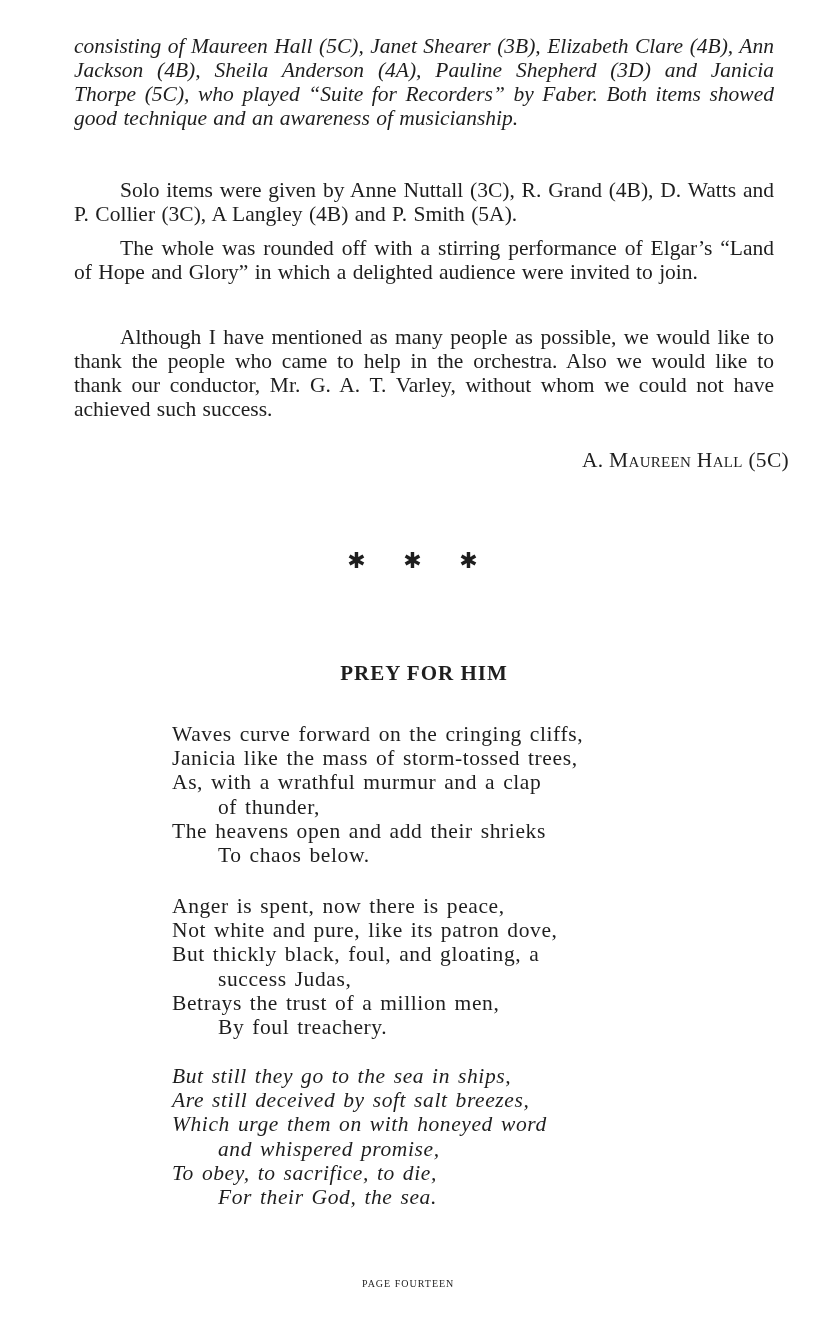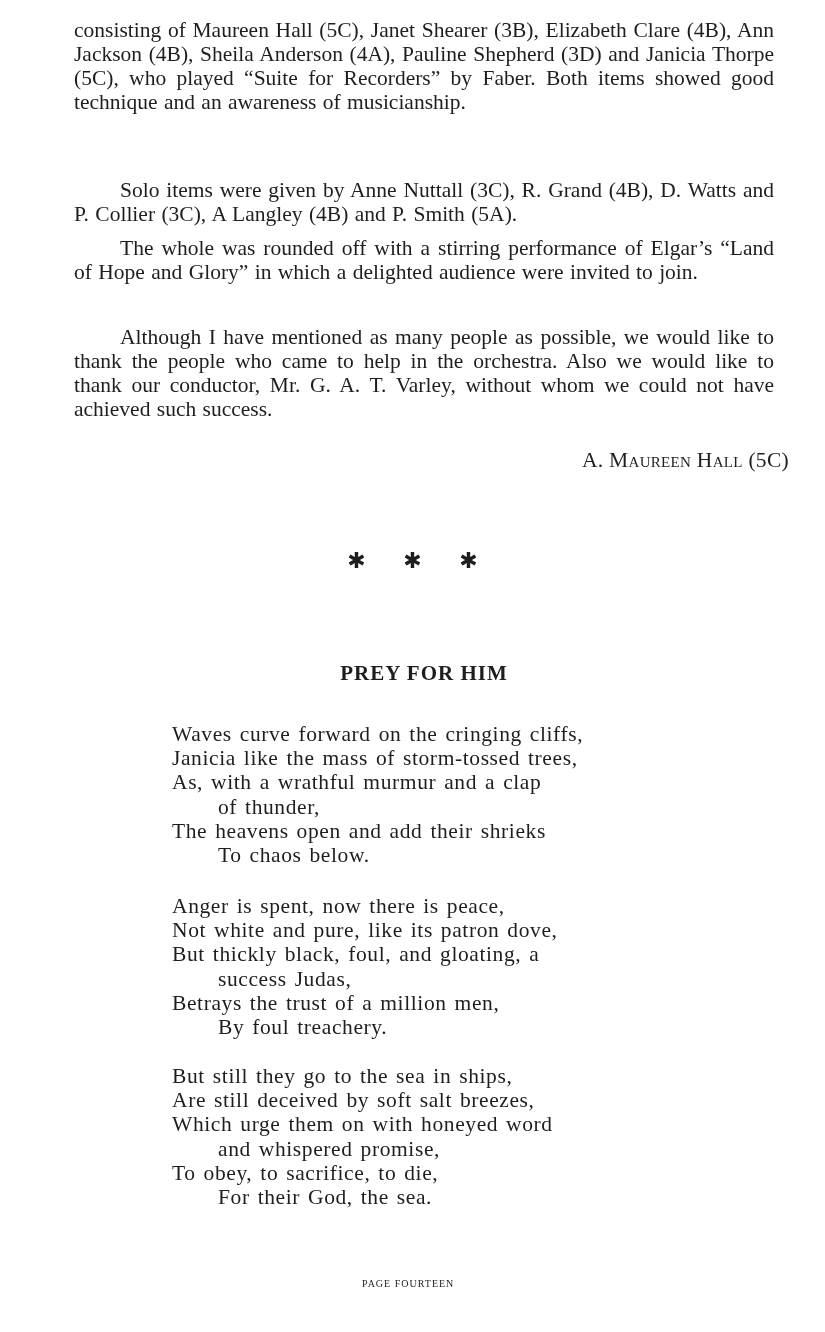--- a/index.html
+++ b/index.html
@@ -8,21 +8,21 @@
     font-family: "Liberation Serif", "DejaVu Serif", serif;
     color: #1e1e1e;
   }
   .page { position: absolute; left: 0; top: 0; width: 825px; height: 1332px; }
   .prose {
     position: absolute; left: 74px; width: 700px;
     font-size: 21.5px; line-height: 24px; text-align: justify;
     word-spacing: 1px;
   }
   .prose p { margin: 0; }
-  .p1 { top: 18px; }
+  .p1 { top: 34px; font-style: italic; }
   .p2 { top: 178px; text-indent: 46px; }
   .p3 { top: 236px; text-indent: 46px; }
   .p4 { top: 325px; text-indent: 46px; }
   .signature {
     position: absolute; right: 36px; font-size: 21.5px; line-height: 24px;
     font-variant: small-caps; letter-spacing: 0.3px;
   }
   .sig1 { top: 448px; }
   .sig2 { top: 1228px; }
   .stars {
@@ -33,21 +33,21 @@
   .poem-title {
     position: absolute; top: 661px; left: 0; width: 848px; text-align: center;
     font-weight: bold; font-size: 21px; letter-spacing: 1px;
   }
   .poem {
     position: absolute; left: 172px; width: 470px;
     font-size: 21.5px; line-height: 24.2px; letter-spacing: 0.6px; word-spacing: 2px;
   }
   .s1 { top: 722px; }
   .s2 { top: 894px; }
-  .s3 { top: 1064px; }
+  .s3 { top: 1064px; font-style: italic; }
   .line { display: block; white-space: nowrap; }
   .line.indent { padding-left: 46px; }
   .footer {
     position: absolute; top: 1278px; left: 362px;
     font-size: 10px; letter-spacing: 1px; text-transform: uppercase;
   }
 </style>
 </head>
 <body>
 

